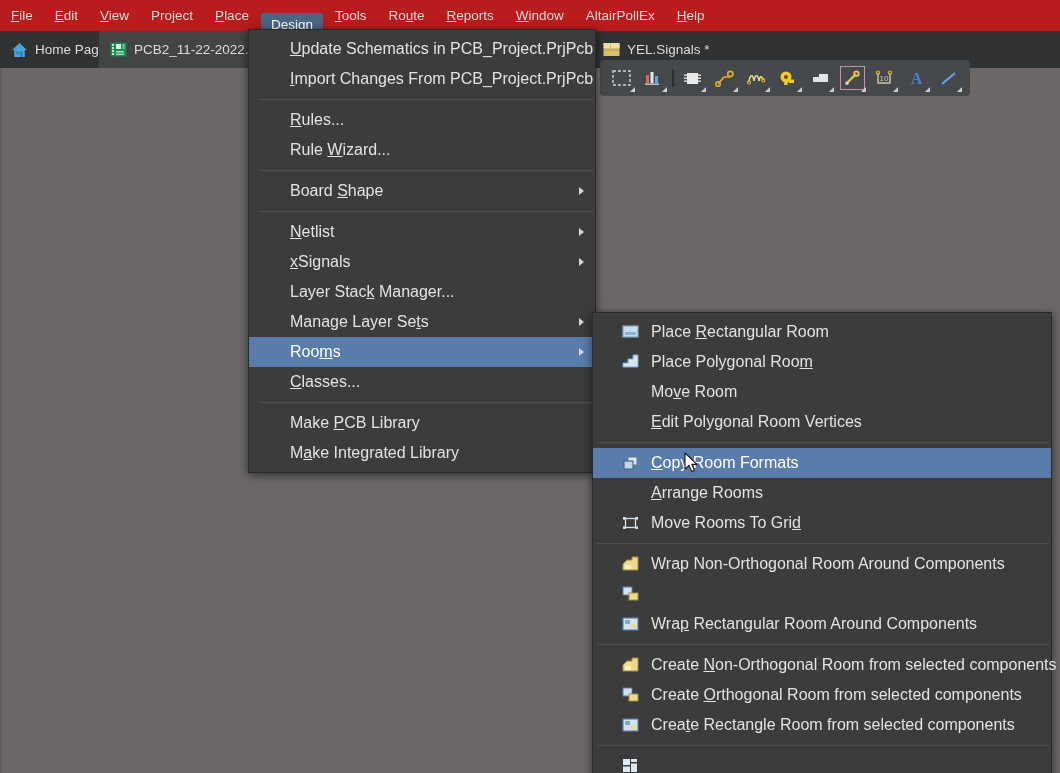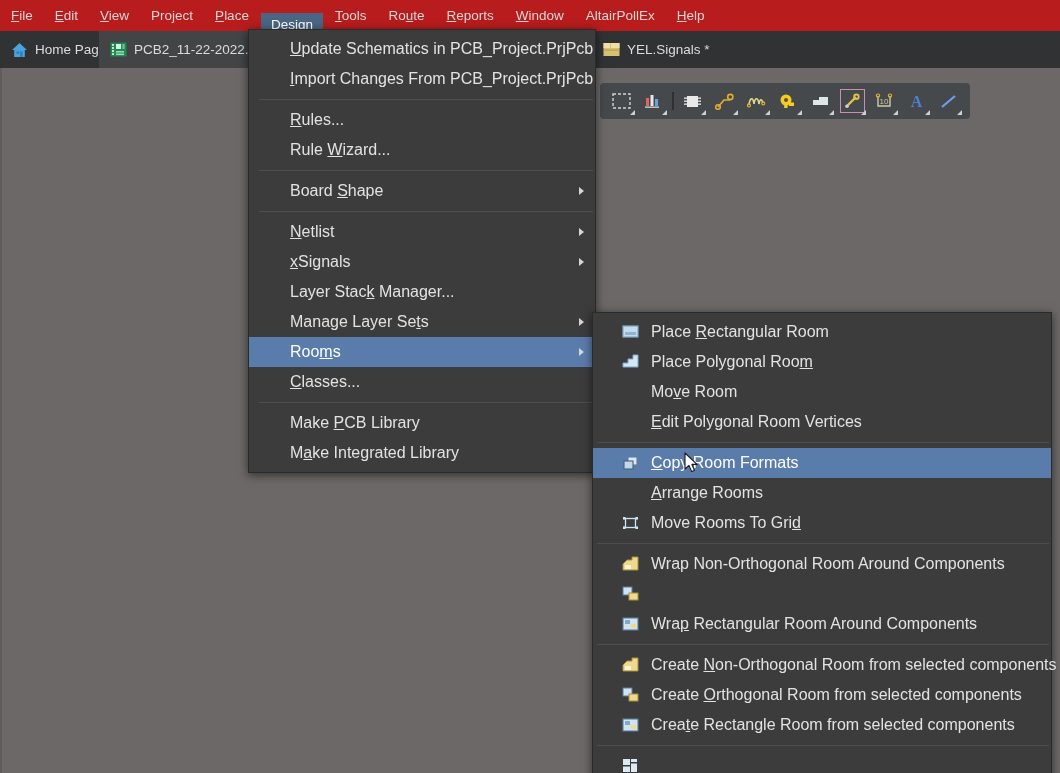--- a/index.html
+++ b/index.html
@@ -51,21 +51,21 @@
   .canvas-left-strip{
     position:absolute; left:0; top:0; width:2px; height:705px; background:#5f5c5b;
   }
   .sch-panel{
     position:absolute; left:594px; top:68px; width:466px; height:705px;
     background:#6b6867;
   }
 
   
   .toolbar{
-    position:absolute; left:600px; top:83px;
+    position:absolute; left:600px; top:60px;
     height:36px; padding:0 6px;
     background:#46494c; border-radius:4px;
     display:flex; align-items:center; gap:1px;
   }
   .tb-btn{
     position:relative; width:31px; height:30px;
     display:flex; align-items:center; justify-content:center;
     border-radius:2px;
   }
   .tb-btn.framed{ outline:1px solid #c98fb0; outline-offset:-4px; }

